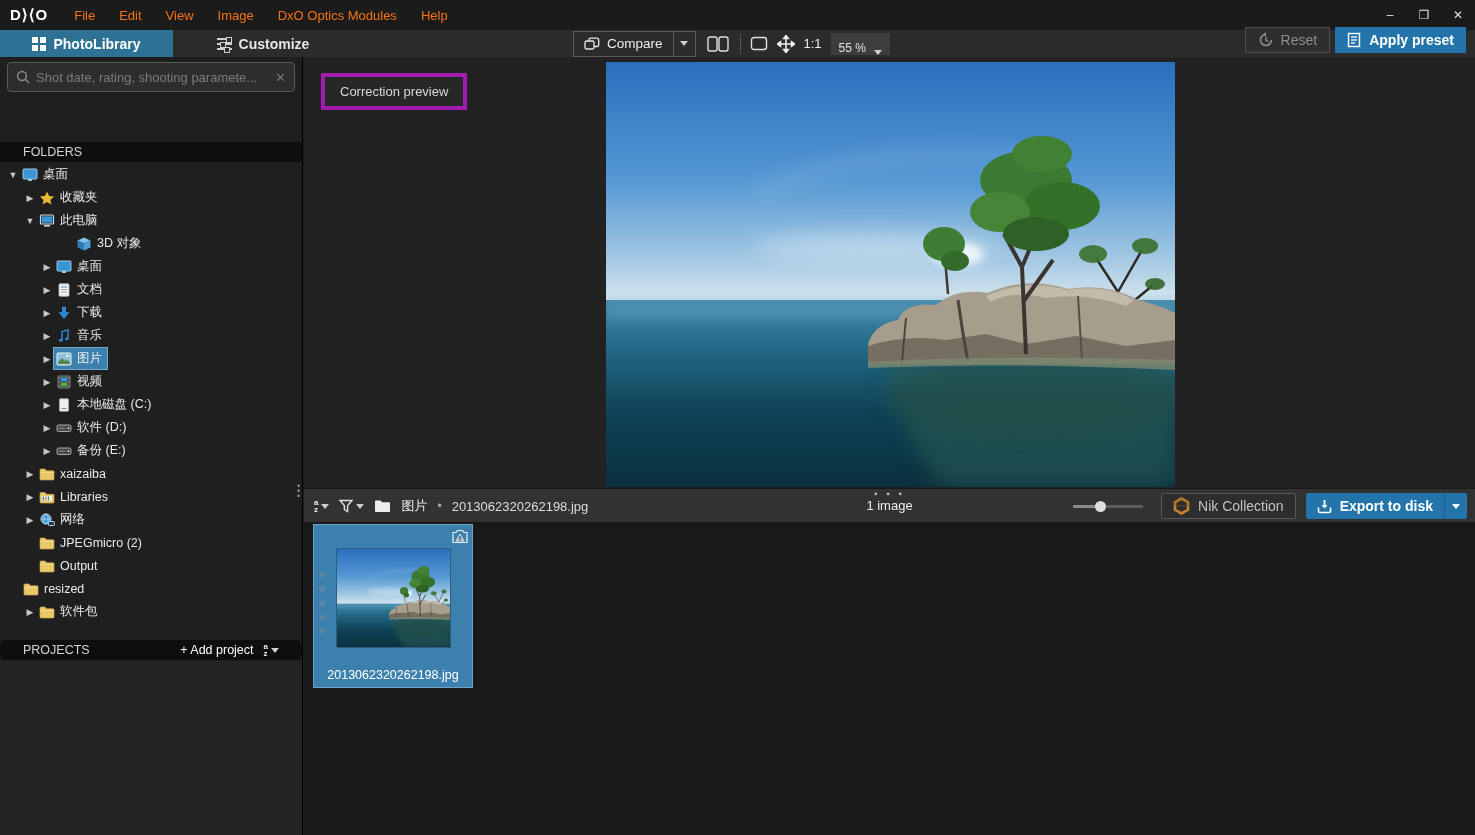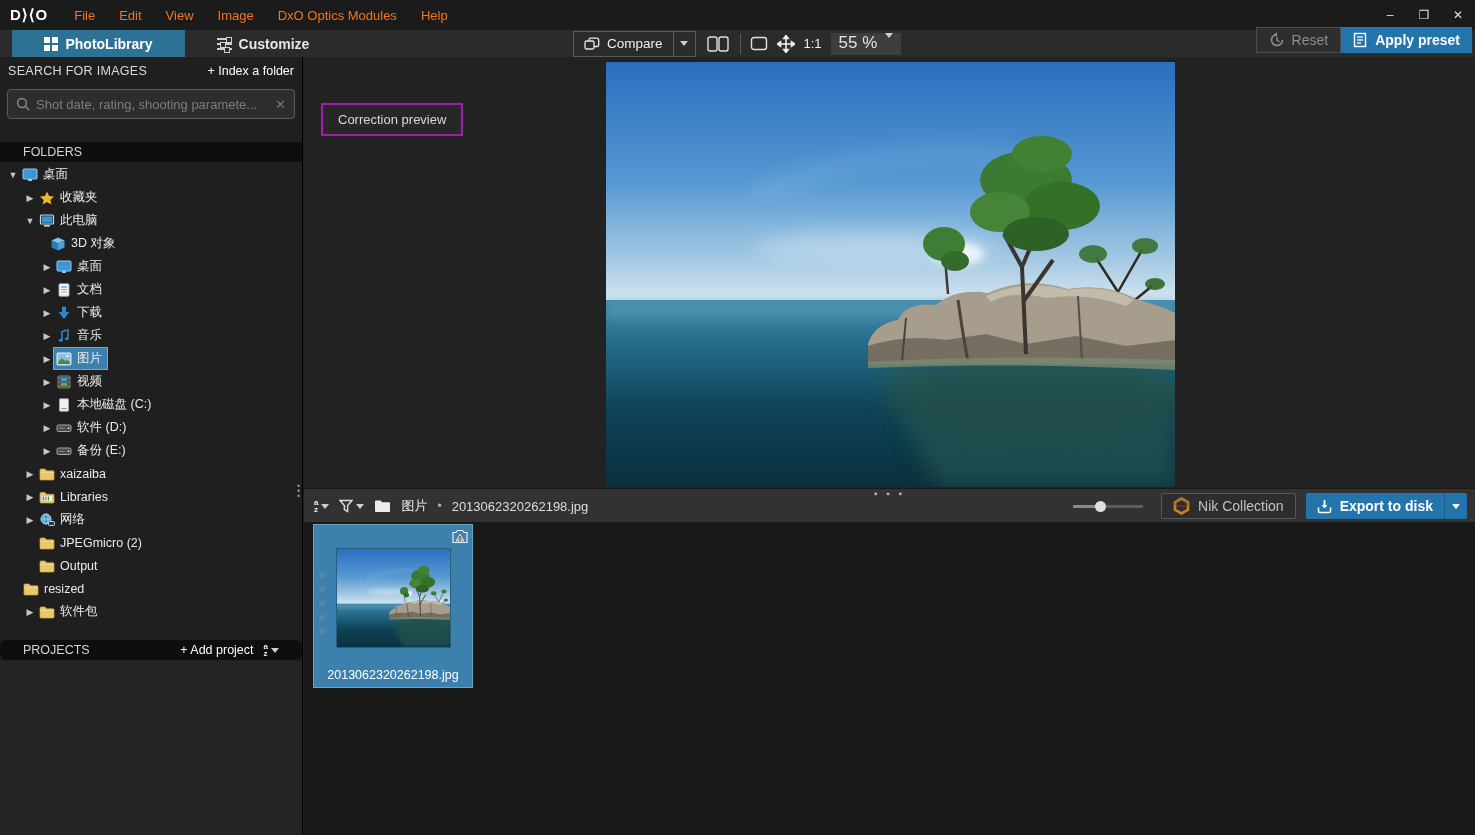--- a/index.html
+++ b/index.html
@@ -11,39 +11,39 @@
   .titlebar { position:absolute; left:0; top:0; width:100%; height:30px; background:#1b1b1b; display:flex; align-items:center;text-align:right; }
   .logo { margin:0 14px 0 10px; font-weight:bold; font-size:15px; color:#fff; letter-spacing:1px; }
   .menubar { display:flex; height:100%; align-items:center; }
   .menu-item { padding:0 12px; font-size:13px; color:#f97316; height:100%; display:flex; align-items:center; cursor:default; }
   .win-controls { position:absolute; right:0; top:0; height:30px; display:flex; }
   .win-btn { width:34px; height:30px; display:flex; align-items:center; justify-content:center; color:#e0e0e0; font-size:12px; }
 
   
   .ribbon { position:absolute; left:0; top:30px; width:100%; height:27px; background:#2b2b2b; }
   .tab { position:absolute; top:0; height:27px; display:flex; align-items:center; justify-content:center; gap:7px; font-weight:bold; font-size:14px; }
-  .tab-photolibrary { left:0; width:173px; background:#2d7194; color:#fff;margin-left:12px; }
+  .tab-photolibrary { left:0; width:173px; background:#2d7194; color:#fff; }
   .tab-customize { left:173px; width:180px; color:#e6e6e6; }
   .grid-icon { display:inline-grid; grid-template-columns:6px 6px; grid-gap:2px; }
   .grid-icon span { width:6px; height:6px; background:#fff; }
   .sliders-icon { display:inline-flex; flex-direction:column; gap:3px; }
   .sliders-icon i { position:relative; display:block; width:15px; height:2px; background:#cfcfcf; }
   .sliders-icon i::after { content:""; position:absolute; top:-1px; width:4px; height:4px; background:#2b2b2b; border:1px solid #cfcfcf; }
   .sliders-icon i:nth-child(1)::after { left:9px; } .sliders-icon i:nth-child(2)::after { left:3px; } .sliders-icon i:nth-child(3)::after { left:7px; }
 
   .toolbar-center { position:absolute; left:573px; top:0; height:27px; display:flex; align-items:center; gap:9px; }
   .btn-compare { display:flex; height:26px; border:1px solid #5a5a5a; }
   .btn-compare .main { display:flex; align-items:center; gap:7px; padding:0 10px; font-size:13.5px; color:#efefef; }
   .btn-compare .arrow { width:22px; display:flex; align-items:center; justify-content:center; border-left:1px solid #5a5a5a; }
   .caret { width:0; height:0; border-left:4px solid transparent; border-right:4px solid transparent; border-top:5px solid #cfcfcf; display:inline-block; }
   .tool-sep { width:1px; height:20px; background:#555; }
   .ratio { font-size:13px; color:#efefef; }
-  .zoom-box { display:flex; align-items:flex-start; gap:8px; height:22px; background:#3d3d3d; padding:0 8px; font-size:17px; color:#e2e2e2; }
-
-  .toolbar-right { position:absolute; right:3px; top:0; height:20px; display:flex; align-items:center; }
+  .zoom-box { display:flex; align-items:flex-end; gap:8px; height:22px; background:#3d3d3d; padding:0 8px; font-size:12px; color:#e2e2e2; }
+
+  .toolbar-right { position:absolute; right:9px; top:0; height:20px; display:flex; align-items:center; gap:5px; }
   .btn-reset { display:flex; align-items:center; gap:7px; height:26px; padding:0 12px; border:1px solid #4d4d4d; background:#2e2e2e; color:#8f8f8f; font-size:14px; }
   .btn-apply { display:flex; align-items:center; gap:8px; height:26px; padding:0 12px; background:#2374ab; color:#fff; font-size:14px; font-weight:600; }
 
   
   .sidebar { position:absolute; left:0; top:57px; width:303px; height:778px; background:#1f1f1f; border-right:1px solid #000; }
   .search-header { height:27px; display:flex; align-items:center; justify-content:space-between; padding:0 8px; }
   .search-header .hdr { font-size:12.5px; color:#dadada; letter-spacing:.3px; }
   .link { font-size:12.5px; color:#fff; }
   .search-box { margin:5px 7px 0 7px; height:30px; background:#2d2d2d; border:1px solid #5a5a5a; border-radius:4px; display:flex; align-items:center; padding:0 8px; gap:6px; }
   .search-box input { flex:1; background:transparent; border:none; outline:none; color:#bbb; font-size:13px; font-family:inherit; }
@@ -57,21 +57,21 @@
   .tree-row { height:23px; display:flex; align-items:center; font-size:12.5px; color:#eaeaea; }
   .expander { width:14px; display:flex; justify-content:center; font-size:9px; color:#c7c7c7; }
   .row-body { display:flex; align-items:center; gap:5px; padding:2px 5px 2px 2px; }
   .row-body.selected { background:#3c81ad; outline:1px solid #76a9c9; }
   .ticon { width:16px; height:14px; display:inline-flex; }
   .below-projects { position:absolute; top:604px; left:0; width:100%; height:174px; background:#242424; }
   .v-grip { position:absolute; right:0px; top:427px; width:5px; color:#909090; font-size:9px; line-height:5px; letter-spacing:0; }
 
   
   .viewer { position:absolute; left:304px; top:57px; width:1171px; height:431px; background:#222; }
-  .btn-correction { position:absolute; left:17px; top:16px; padding:7px 15px; border:2px solid #a21caf; background:#272727; color:#d8d8d8; font-size:13px;margin-top:30px; }
+  .btn-correction { position:absolute; left:17px; top:16px; padding:7px 15px; border:4px solid #a21caf; background:#272727; color:#d8d8d8; font-size:13px; }
   .photo-large { position:absolute; left:302px; top:5px; width:569px; height:425px; }
 
   
   .fbar { position:absolute; left:304px; top:488px; width:1171px; height:34px; background:#323232; border-top:1px solid #191919; }
   .h-grip { position:absolute; left:50%; top:1px; transform:translateX(-50%); color:#b5b5b5; font-size:10px; letter-spacing:3px; line-height:8px; }
   .fbar-left { position:absolute; left:10px; top:8px; display:flex; align-items:center; gap:10px; }
   .sort-icon { display:flex; align-items:center; gap:3px; }
   .az { display:flex; flex-direction:column; font-size:8px; line-height:7px; color:#eee; font-weight:bold; }
   .fname { font-size:13px; color:#ddd; }
   .ffolder-label { font-size:13px; color:#eee; }
@@ -192,24 +192,20 @@
             <line x1="4" y1="5" x2="10" y2="5" stroke="#fff" stroke-width="1.3"></line>
             <line x1="4" y1="8" x2="10" y2="8" stroke="#fff" stroke-width="1.3"></line>
             <line x1="4" y1="11" x2="8" y2="11" stroke="#fff" stroke-width="1.3"></line>
           </svg>
         <span>Apply preset</span>
       </div>
     </div>
   </div>
 
   <div class="sidebar">
-    <div class="search-header">
-      <span class="hdr">SEARCH FOR IMAGES</span>
-      <span class="link">+ Index a folder</span>
-    </div>
     <div class="search-box">
       <svg width="14" height="14" viewBox="0 0 14 14">
           <circle cx="6" cy="6" r="4.4" fill="none" stroke="#8a8a8a" stroke-width="1.5"></circle>
           <line x1="9.3" y1="9.3" x2="13" y2="13" stroke="#8a8a8a" stroke-width="1.5"></line>
         </svg>
       <input type="text" value="" placeholder="Shot date, rating, shooting paramete..." style="">
       <span class="clear-x">✕</span>
     </div>
     <div class="panel-header folders-header">
       <span>FOLDERS</span>
@@ -244,21 +240,21 @@
             <span class="ticon">
               <svg width="16" height="14" viewBox="0 0 16 14">
                 <rect x="1.5" y="1" width="13" height="9" rx="1" fill="#1d3b57" stroke="#c6d6e2" stroke-width="1.2"></rect>
                 <rect x="3" y="2.5" width="10" height="6" fill="#3b97d3"></rect>
                 <rect x="5" y="11" width="6" height="1.6" fill="#c6d6e2"></rect>
               </svg>
             </span>
             <span>此电脑</span>
           </span>
         </div>
-        <div class="tree-row" style="padding-left: 34px;">
+        <div class="tree-row" style="padding-left: 60px;">
           <span class="expander"></span>
           <span class="row-body">
             <span class="ticon">
               <svg width="16" height="14" viewBox="0 0 16 14">
                 <path d="M8,0.5 L14.5,3.5 L8,6.5 L1.5,3.5 Z" fill="#7fc3ec"></path>
                 <path d="M1.5,3.5 L8,6.5 V13.5 L1.5,10.5 Z" fill="#2e7bb5"></path>
                 <path d="M14.5,3.5 L8,6.5 V13.5 L14.5,10.5 Z" fill="#4da0d8"></path>
               </svg>
             </span>
             <span>3D 对象</span>
@@ -563,20 +559,21 @@
           </svg>
         <span class="caret"></span>
       </span>
       <svg width="17" height="14" viewBox="0 0 17 14">
           <path d="M1,2.5 A1,1 0 0 1 2,1.5 H6.5 L8,3.2 H15 A1,1 0 0 1 16,4.2 V12 A1,1 0 0 1 15,13 H2 A1,1 0 0 1 1,12 Z" fill="#ececec"></path>
         </svg>
       <span class="ffolder-label">图片</span>
       <span class="dot-sep">•</span>
       <span class="fname">2013062320262198.jpg</span>
     </div>
+    <div class="fbar-center">1 image</div>
     <div class="fbar-right">
       <div class="slider">
         <div class="track"></div>
           <div class="fill"></div>
           <div class="handle"></div>
       </div>
       <div class="btn-nik">
         <svg width="17" height="18" viewBox="0 0 17 18">
             <path d="M8.5,1.5 L15,5.2 V12.8 L8.5,16.5 L2,12.8 V5.2 Z" fill="none" stroke="#c9822b" stroke-width="2.6"></path>
             <path d="M8.5,1.5 L15,5.2 V9 H2 V5.2 Z" fill="none" stroke="#8a5a20" stroke-width="1" opacity="0.6"></path>

